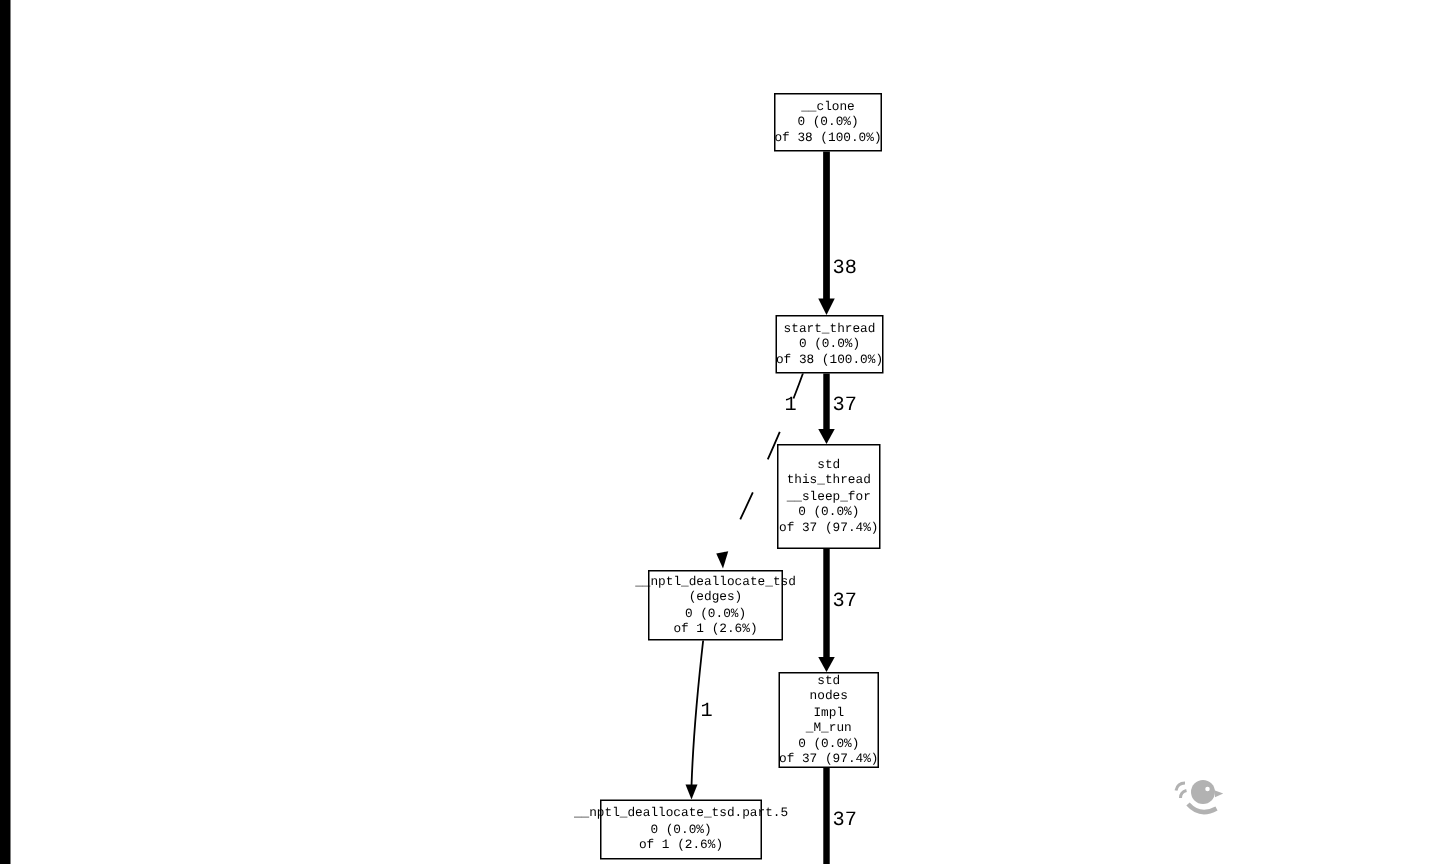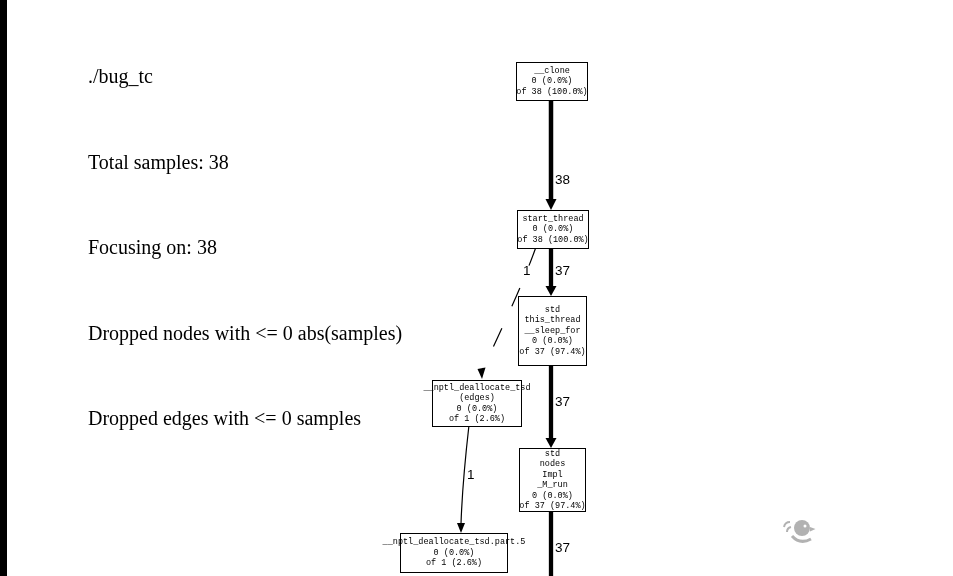--- a/index.html
+++ b/index.html
@@ -41,21 +41,21 @@
     justify-content: center;
     text-align: center;
     font-size: 8.5px;
     line-height: 10.5px;
     font-family: Liberation Mono, monospace;
   }
   .node div { white-space: nowrap; }
   .edge-label {
     position: absolute;
     font-size: 13.5px;
-    font-family: Liberation Sans, sans-serif;
+    font-family: Liberation Mono, monospace;
   }
   .watermark {
     position: absolute;
     left: 780px; top: 515px;
     display: flex;
     align-items: center;
     gap: 7px;
     color: #a6a6a6;
   }
   .watermark-text {
@@ -65,27 +65,20 @@
     font-family: "DejaVu Sans", sans-serif;
   }
 </style>
 </head>
 <body>
 
 <div class="screen">
 
   <div class="left-bar"></div>
 
-  <div class="header">
-    <div>./bug_tc</div>
-    <div>Total samples: 38</div>
-    <div>Focusing on: 38</div>
-    <div>Dropped nodes with &lt;= 0 abs(samples)</div>
-    <div>Dropped edges with &lt;= 0 samples</div>
-  </div>
 
   <svg class="edges" viewBox="0 0 953 576" xmlns="http://www.w3.org/2000/svg">
 
     <line x1="551" y1="98" x2="551" y2="200" stroke="#000" stroke-width="4.5"></line>
     <polygon points="545.5,199 556.5,199 551,210" fill="#000"></polygon>
 
     <line x1="551" y1="246" x2="551" y2="287" stroke="#000" stroke-width="4.3"></line>
     <polygon points="545.5,286 556.5,286 551,296" fill="#000"></polygon>
 
     <path d="M536,247 C521,289 500,332 483,369" stroke="#000" stroke-width="1.2" fill="none" stroke-dasharray="20 24"></path>

